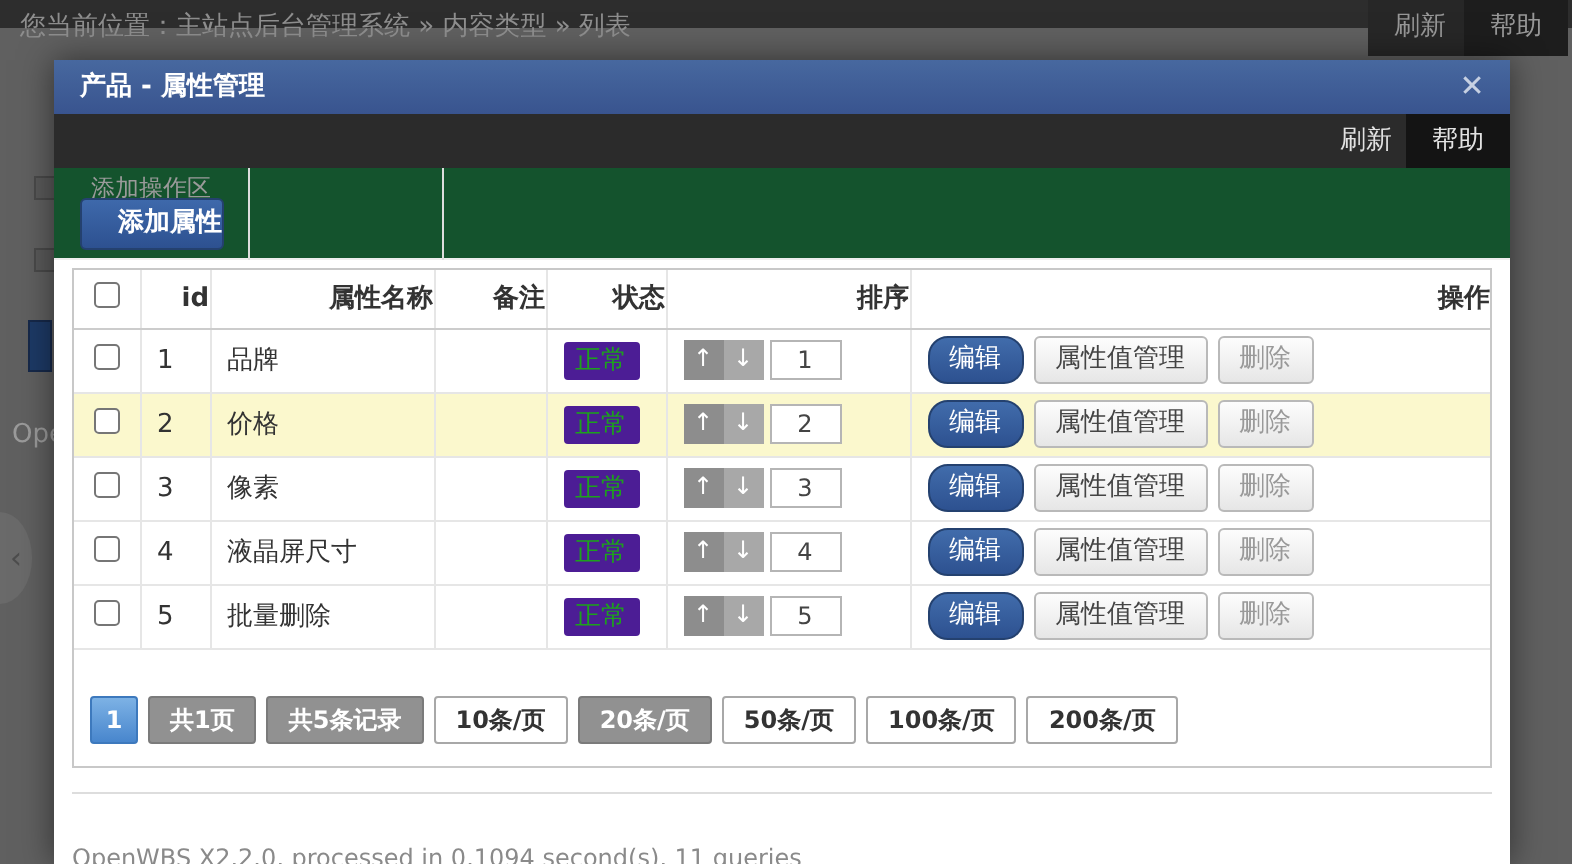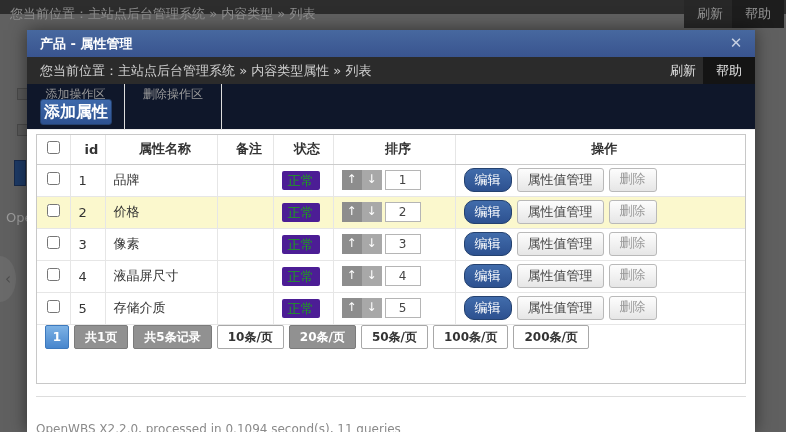--- a/index.html
+++ b/index.html
@@ -32,38 +32,38 @@
              font-size:13px; line-height:27px; padding:0 13px; position:relative; }
   .m-close { position:absolute; right:8px; top:0; width:22px; height:27px; line-height:27px; text-align:center;
              color:#c6d0e2; font-size:15px; font-weight:normal; cursor:pointer; }
   .m-crumb { height:27px; background:#2b2b2b; color:#cfcfcf; font-size:13px; line-height:27px;
              padding:0 13px; position:relative; white-space:nowrap; }
   .m-crumb-btn { position:absolute; top:0; height:27px; line-height:27px; padding:0 13px; color:#e2e2e2; cursor:pointer; }
   .m-refresh { right:46px; background:#2b2b2b; }
   .m-help    { right:0;   background:#141414; }
 
   
-  .m-toolbar { position:absolute; left:0; top:54px; width:728px; height:46px; background:#0f172a;
+  .m-toolbar { position:absolute; left:0; top:54px; width:728px; height:46px; background:#14532d;
                border-bottom:1px solid #eee; }
   .tb-group { position:absolute; top:0; height:46px; border-right:1px solid #ddd; }
   .tb-g1 { left:0;  width:98px; }
   .tb-g2 { left:98px; width:97px; }
   .tb-label { text-align:center; font-size:12px; color:#9a9a9a; padding-top:2px; }
-  .btn { display:inline-block; height:26px; line-height:24px; border-radius:3px; font-size:16px;
-         font-weight:bold; text-align:center; cursor:pointer; }
+  .btn { display:inline-block; height:26px; line-height:24px; border-radius:3px; font-size:13px;
+         font-weight:bold; text-align:right; cursor:pointer; }
   .btn-add { position:absolute; left:13px; top:15px; width:72px;
              background:linear-gradient(#3e69ab,#2d5190); border:1px solid #24416f; color:#fff; }
   .btn-batch { position:absolute; left:9px; top:15px; width:80px;
                background:linear-gradient(#fdfdfd,#e6e6e6); border:1px solid #b9b9b9; color:#333; }
 
   
   .table-wrap { position:absolute; left:9px; top:104px; width:710px; height:250px;
                 border:1px solid #c8c8c8; background:#fff; }
   table { width:100%; border-collapse:collapse; table-layout:fixed; font-size:13px; color:#333; }
-  th { height:29px; text-align:center; padding-left:8px; font-weight:bold;
+  th { height:29px; text-align:right; padding-left:8px; font-weight:bold;
        border-bottom:1px solid #ccc; border-right:1px solid #e6e6e6; }
   td { height:32px; padding-left:8px; border-bottom:1px solid #e6e6e6; border-right:1px solid #e6e6e6; }
   th:last-child, td:last-child { border-right:none; }
   th.c-check, td.c-check { text-align:center; padding-left:0; }
   tr.highlight td { background:#fbf8cd; }
 
   .status { display:inline-block; background:#4c1d95; color:#1da11d; padding:2px 6px;
             border-radius:2px; font-size:13px; line-height:15px; }
   .sort-btn { display:inline-block; width:20px; height:20px; line-height:19px; text-align:center;
               color:#fff; font-size:12px; vertical-align:middle; cursor:pointer; }
@@ -72,21 +72,21 @@
   .sort-input { width:36px; height:20px; border:1px solid #b5b5b5; text-align:center; font-size:12px;
                 color:#444; vertical-align:middle; margin-left:3px; font-family:inherit; }
 
   .act-btn { display:inline-block; height:24px; line-height:22px; padding:0 10px; border-radius:3px;
              font-size:13px; margin-right:5px; vertical-align:middle; cursor:pointer;
              border:1px solid #b9b9b9; background:linear-gradient(#fdfdfd,#e6e6e6); color:#444; }
   .act-edit { background:linear-gradient(#416cab,#2d5190); border-color:#24416f; color:#fff;border-radius:10px; }
   .act-delete { color:#999;font-family:Liberation Mono, monospace; }
 
   
-  .pagination { padding:0 0 0 8px; white-space:nowrap; }
+  .pagination { padding:23px 0 0 8px; white-space:nowrap; }
   .pg { display:inline-block; height:24px; line-height:22px; padding:0 10px; margin-right:5px;
         font-size:12px; font-weight:bold; border-radius:2px; cursor:pointer; }
   .pg-current { background:linear-gradient(#7db2e5,#4886cd); border:1px solid #3d79bd; color:#fff; width:24px; padding:0; text-align:center; }
   .pg-info    { background:#919191; border:1px solid #7b7b7b; color:#fff; cursor:default; }
   .pg-size    { background:#fff;    border:1px solid #a8a8a8; color:#333; }
   .pg-active  { background:#919191; border:1px solid #7b7b7b; color:#fff; }
 
   .m-divider { position:absolute; left:9px; width:710px; top:366px; border-top:1px solid #ddd; }
   .m-footer  { position:absolute; left:9px; top:392px; font-size:12px; color:#8a8a8a; }
 </style>
@@ -105,32 +105,30 @@
 <div class="bg-handle">‹</div>
 
 <div class="modal">
 
   <div class="m-title">
     <span>产品 - 属性管理</span>
     <span class="m-close">✕</span>
   </div>
 
   <div class="m-crumb">
-    <span>您当前位置：主站点后台管理系统 » 内容类型属性 » 列表</span>
     <span class="m-crumb-btn m-refresh">刷新</span>
     <span class="m-crumb-btn m-help">帮助</span>
   </div>
 
   <div class="m-toolbar">
     <div class="tb-group tb-g1">
       <div class="tb-label">添加操作区</div>
       <div class="btn btn-add">添加属性</div>
     </div>
     <div class="tb-group tb-g2">
-      <div class="tb-label">删除操作区</div>
     </div>
   </div>
 
   <div class="table-wrap">
     <table>
       <colgroup>
         <col style="width:33px">
           <col style="width:35px">
           <col style="width:112px">
         <col style="width:56px">
@@ -198,21 +196,21 @@
           <td>
             <span class="sort-btn sort-up">↑</span><span class="sort-btn sort-down">↓</span><input class="sort-input" value="4" style="">
           </td>
           <td>
             <span class="act-btn act-edit">编辑</span><span class="act-btn">属性值管理</span><span class="act-btn act-delete">删除</span>
           </td>
         </tr>
         <tr>
           <td class="c-check"><input type="checkbox" style=""></td>
           <td>5</td>
-          <td>存储介质</td>
+          <td>批量删除</td>
           <td></td>
           <td><span class="status">正常</span></td>
           <td>
             <span class="sort-btn sort-up">↑</span><span class="sort-btn sort-down">↓</span><input class="sort-input" value="5" style="">
           </td>
           <td>
             <span class="act-btn act-edit">编辑</span><span class="act-btn">属性值管理</span><span class="act-btn act-delete">删除</span>
           </td>
         </tr>
       </tbody>

